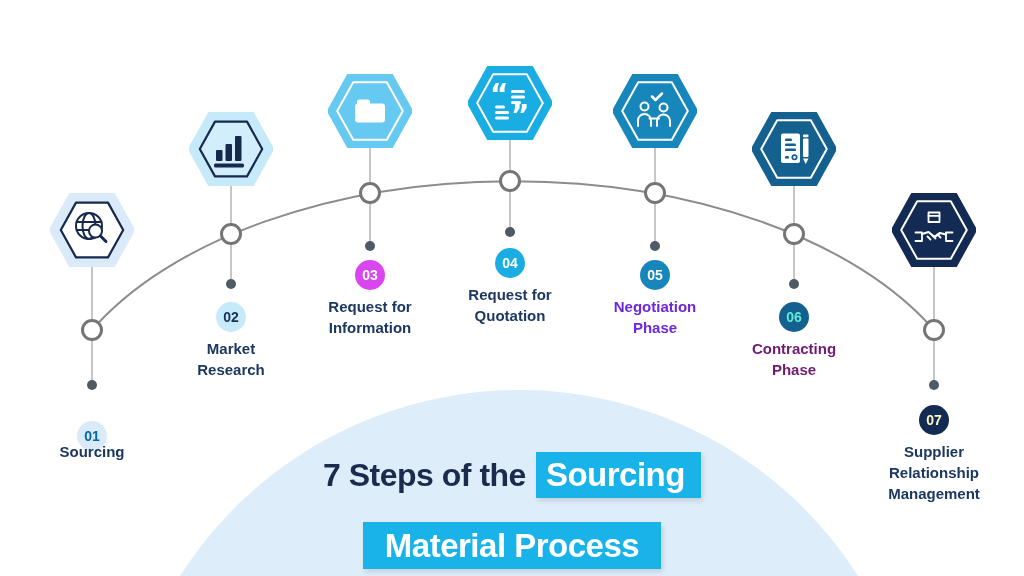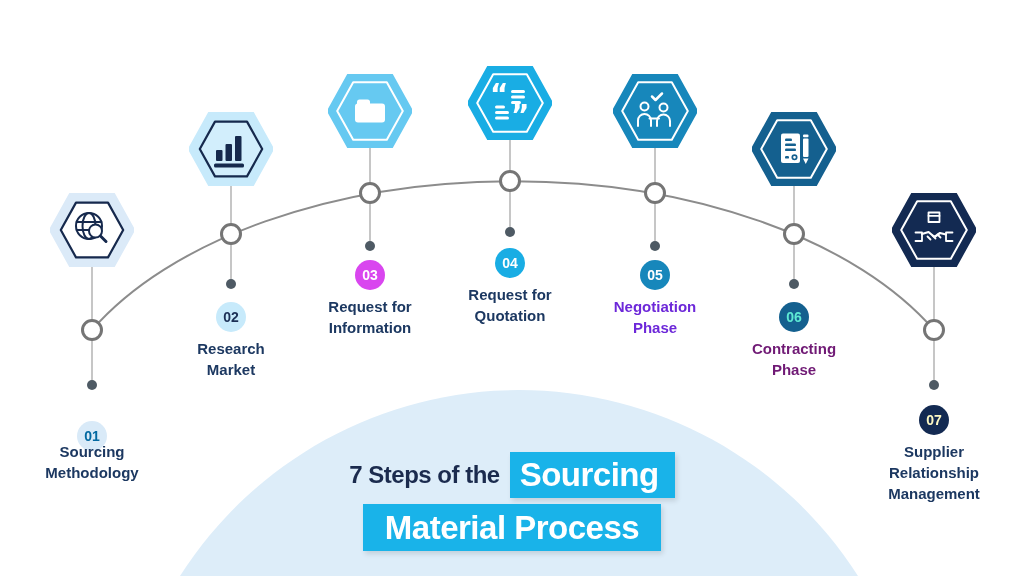--- a/index.html
+++ b/index.html
@@ -22,22 +22,22 @@
     width:30px;height:30px;border-radius:50%;
     display:flex;align-items:center;justify-content:center;
     font-size:14px;font-weight:bold;z-index:5;
   }
   .label{
     position:absolute;left:-75px;width:150px;text-align:center;
     font-size:15px;line-height:21px;font-weight:bold;z-index:5;
   }
   .title{position:absolute;left:0;width:1024px;display:flex;justify-content:center;align-items:center;z-index:6;}
   .title-row1{top:452px;height:46px;}
-  .title-row2{top:504px;height:47px;}
-  .t-dark{font-size:24px;font-weight:bold;letter-spacing:-0.5px;padding-right:10px;white-space:pre;}
+  .title-row2{top:522px;height:47px;}
+  .t-dark{font-size:32px;font-weight:bold;letter-spacing:-0.5px;padding-right:10px;white-space:pre;}
   .t-box{
     font-size:33px;font-weight:bold;letter-spacing:-0.5px;color:#ffffff;
     display:flex;align-items:center;height:100%;
     box-shadow:2px 3px 5px rgba(0,0,0,0.12);
   }
   .t-box1{padding:0 16px 0 10px;}
   .t-box2{padding:0 22px;}
 </style>
 </head>
 <body>
@@ -60,42 +60,41 @@
         <circle cx="21" cy="20" r="13"></circle>
         <ellipse cx="21" cy="20" rx="6.5" ry="13"></ellipse>
         <path d="M8.7 16h24.6 M8.7 24h24.6"></path>
         <circle cx="27.5" cy="25" r="6.5" fill="#ffffff"></circle>
         <path d="M32.5 30 L38 35.5" stroke-width="3"></path>
       </g>
     </svg>
     <div class="badge" style="top: 421px; background: rgb(217, 234, 248); color: #0369a1;">01</div>
     <div class="label" style="top: 441px; color: rgb(28, 56, 97);">
       <div>Sourcing</div>
-      <div>Methodology</div>
     </div>
   </div>
 
   <div class="step" style="left:231px">
     <div class="connector" style="top: 186px; height: 98px; background: rgb(198, 198, 198);"></div>
     <div class="ring" style="top: 223px; border-color: rgb(117, 117, 117);"></div>
     <div class="dot" style="top: 279px; background: rgb(78, 90, 100);"></div>
     <svg class="hex" style="top:112px" width="84" height="74" viewBox="0 0 84 74">
       <polygon points="21,1 63,1 83,37 63,73 21,73 1,37" stroke-width="4" stroke-linejoin="round" fill="#c7eafb" stroke="#c7eafb"></polygon>
       <polygon points="26,9.6 58,9.6 73.2,37 58,64.4 26,64.4 10.8,37" stroke-width="2.2" stroke-linejoin="round" fill="#d2eefc" stroke="#16294d"></polygon>
       <g transform="translate(18,13)" fill="#16294d">
         <rect x="9" y="25" width="6.5" height="11" rx="1"></rect>
         <rect x="18.5" y="19" width="6.5" height="17" rx="1"></rect>
         <rect x="28" y="11" width="6.5" height="25" rx="1"></rect>
         <rect x="7" y="38.5" width="30" height="4" rx="1.5"></rect>
       </g>
     </svg>
     <div class="badge" style="top: 302px; background: rgb(199, 234, 251); color: rgb(27, 47, 85);">02</div>
     <div class="label" style="top: 338px; color: rgb(28, 56, 97);">
+      <div>Market</div>
       <div>Research</div>
-      <div>Market</div>
     </div>
   </div>
 
   <div class="step" style="left:370px">
     <div class="connector" style="top: 148px; height: 98px; background: rgb(198, 198, 198);"></div>
     <div class="ring" style="top: 182px; border-color: rgb(117, 117, 117);"></div>
     <div class="dot" style="top: 241px; background: rgb(78, 90, 100);"></div>
     <svg class="hex" style="top:74px" width="84" height="74" viewBox="0 0 84 74">
       <polygon points="21,1 63,1 83,37 63,73 21,73 1,37" stroke-width="4" stroke-linejoin="round" fill="#66c9f1" stroke="#66c9f1"></polygon>
       <polygon points="25.2,8.2 58.8,8.2 74.8,37 58.8,65.8 25.2,65.8 9.2,37" fill="none" stroke-width="2" stroke-linejoin="round" stroke="#ffffff"></polygon>

